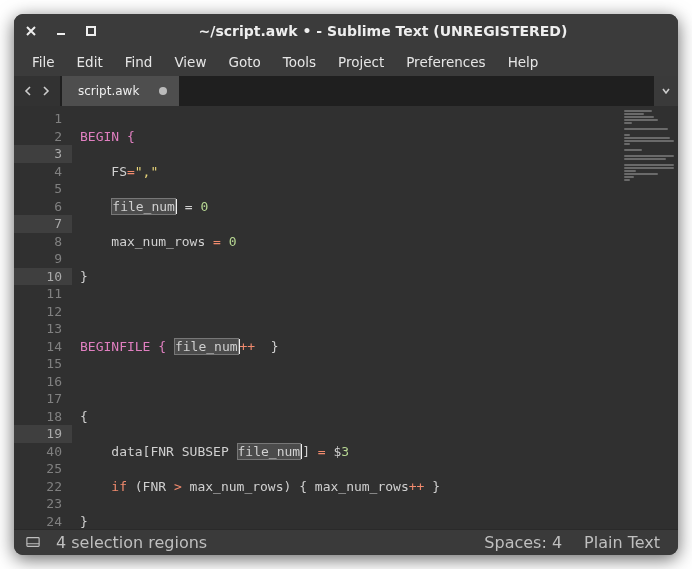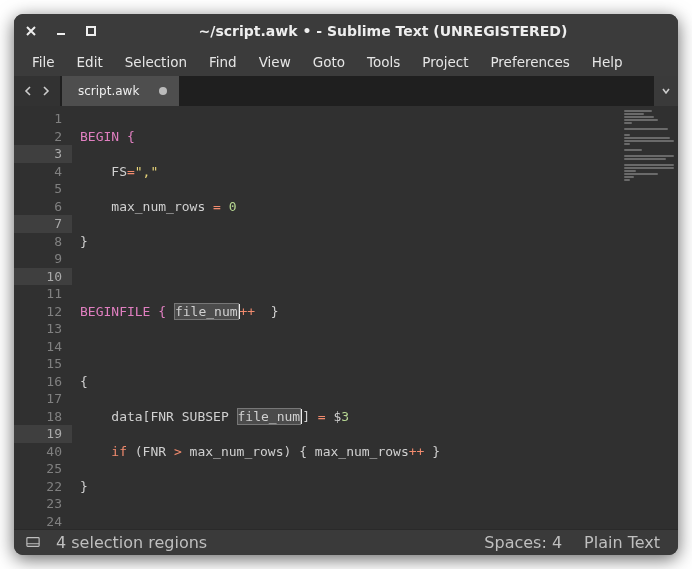--- a/index.html
+++ b/index.html
@@ -158,21 +158,20 @@
             <rect x="2" y="2" width="8" height="8" stroke="#eee" stroke-width="2" fill="none"></rect>
           </svg>
       </div>
     </div>
     <div class="title">~/script.awk • - Sublime Text (UNREGISTERED)</div>
   </div>
 
   <div class="menubar">
     <div class="mitem">File</div>
     <div class="mitem">Edit</div>
-    <div class="mitem">Selection</div>
     <div class="mitem">Find</div>
     <div class="mitem">View</div>
     <div class="mitem">Goto</div>
     <div class="mitem">Tools</div>
     <div class="mitem">Project</div>
     <div class="mitem">Preferences</div>
     <div class="mitem">Help</div>
   </div>
 
   <div class="tabbar">
@@ -222,20 +221,21 @@
         <div class="ln hl">19</div>
         <div class="ln">40</div>
         <div class="ln">25</div>
         <div class="ln">22</div>
         <div class="ln">23</div>
         <div class="ln">24</div>
       </div>
     <div class="code">
 <span class="line"><span class="pk">BEGIN {</span></span>
 <span class="line"><span>    FS</span><span class="op">=</span><span class="s">","</span></span>
+<span class="line"><span>    </span><span class="sel">file_num</span><span class="cursor"></span><span> = </span><span class="n">0</span></span>
 <span class="line"><span>    max_num_rows </span><span class="op">=</span><span> </span><span class="n">0</span></span>
 <span class="line"><span>}</span></span>
 <span class="line"><span></span></span>
 <span class="line"><span class="pk">BEGINFILE { </span><span class="sel">file_num</span><span class="cursor"></span><span class="op">++</span><span>  }</span></span>
 <span class="line"><span></span></span>
 <span class="line"><span>{</span></span>
 <span class="line"><span>    data[FNR SUBSEP </span><span class="sel">file_num</span><span class="cursor"></span><span>] </span><span class="op">=</span><span> $</span><span class="n">3</span></span>
 <span class="line"><span>    </span><span class="k">if</span><span> (FNR </span><span class="op">&gt;</span><span> max_num_rows) { max_num_rows</span><span class="op">++</span><span> }</span></span>
 <span class="line"><span>}</span></span>
 

